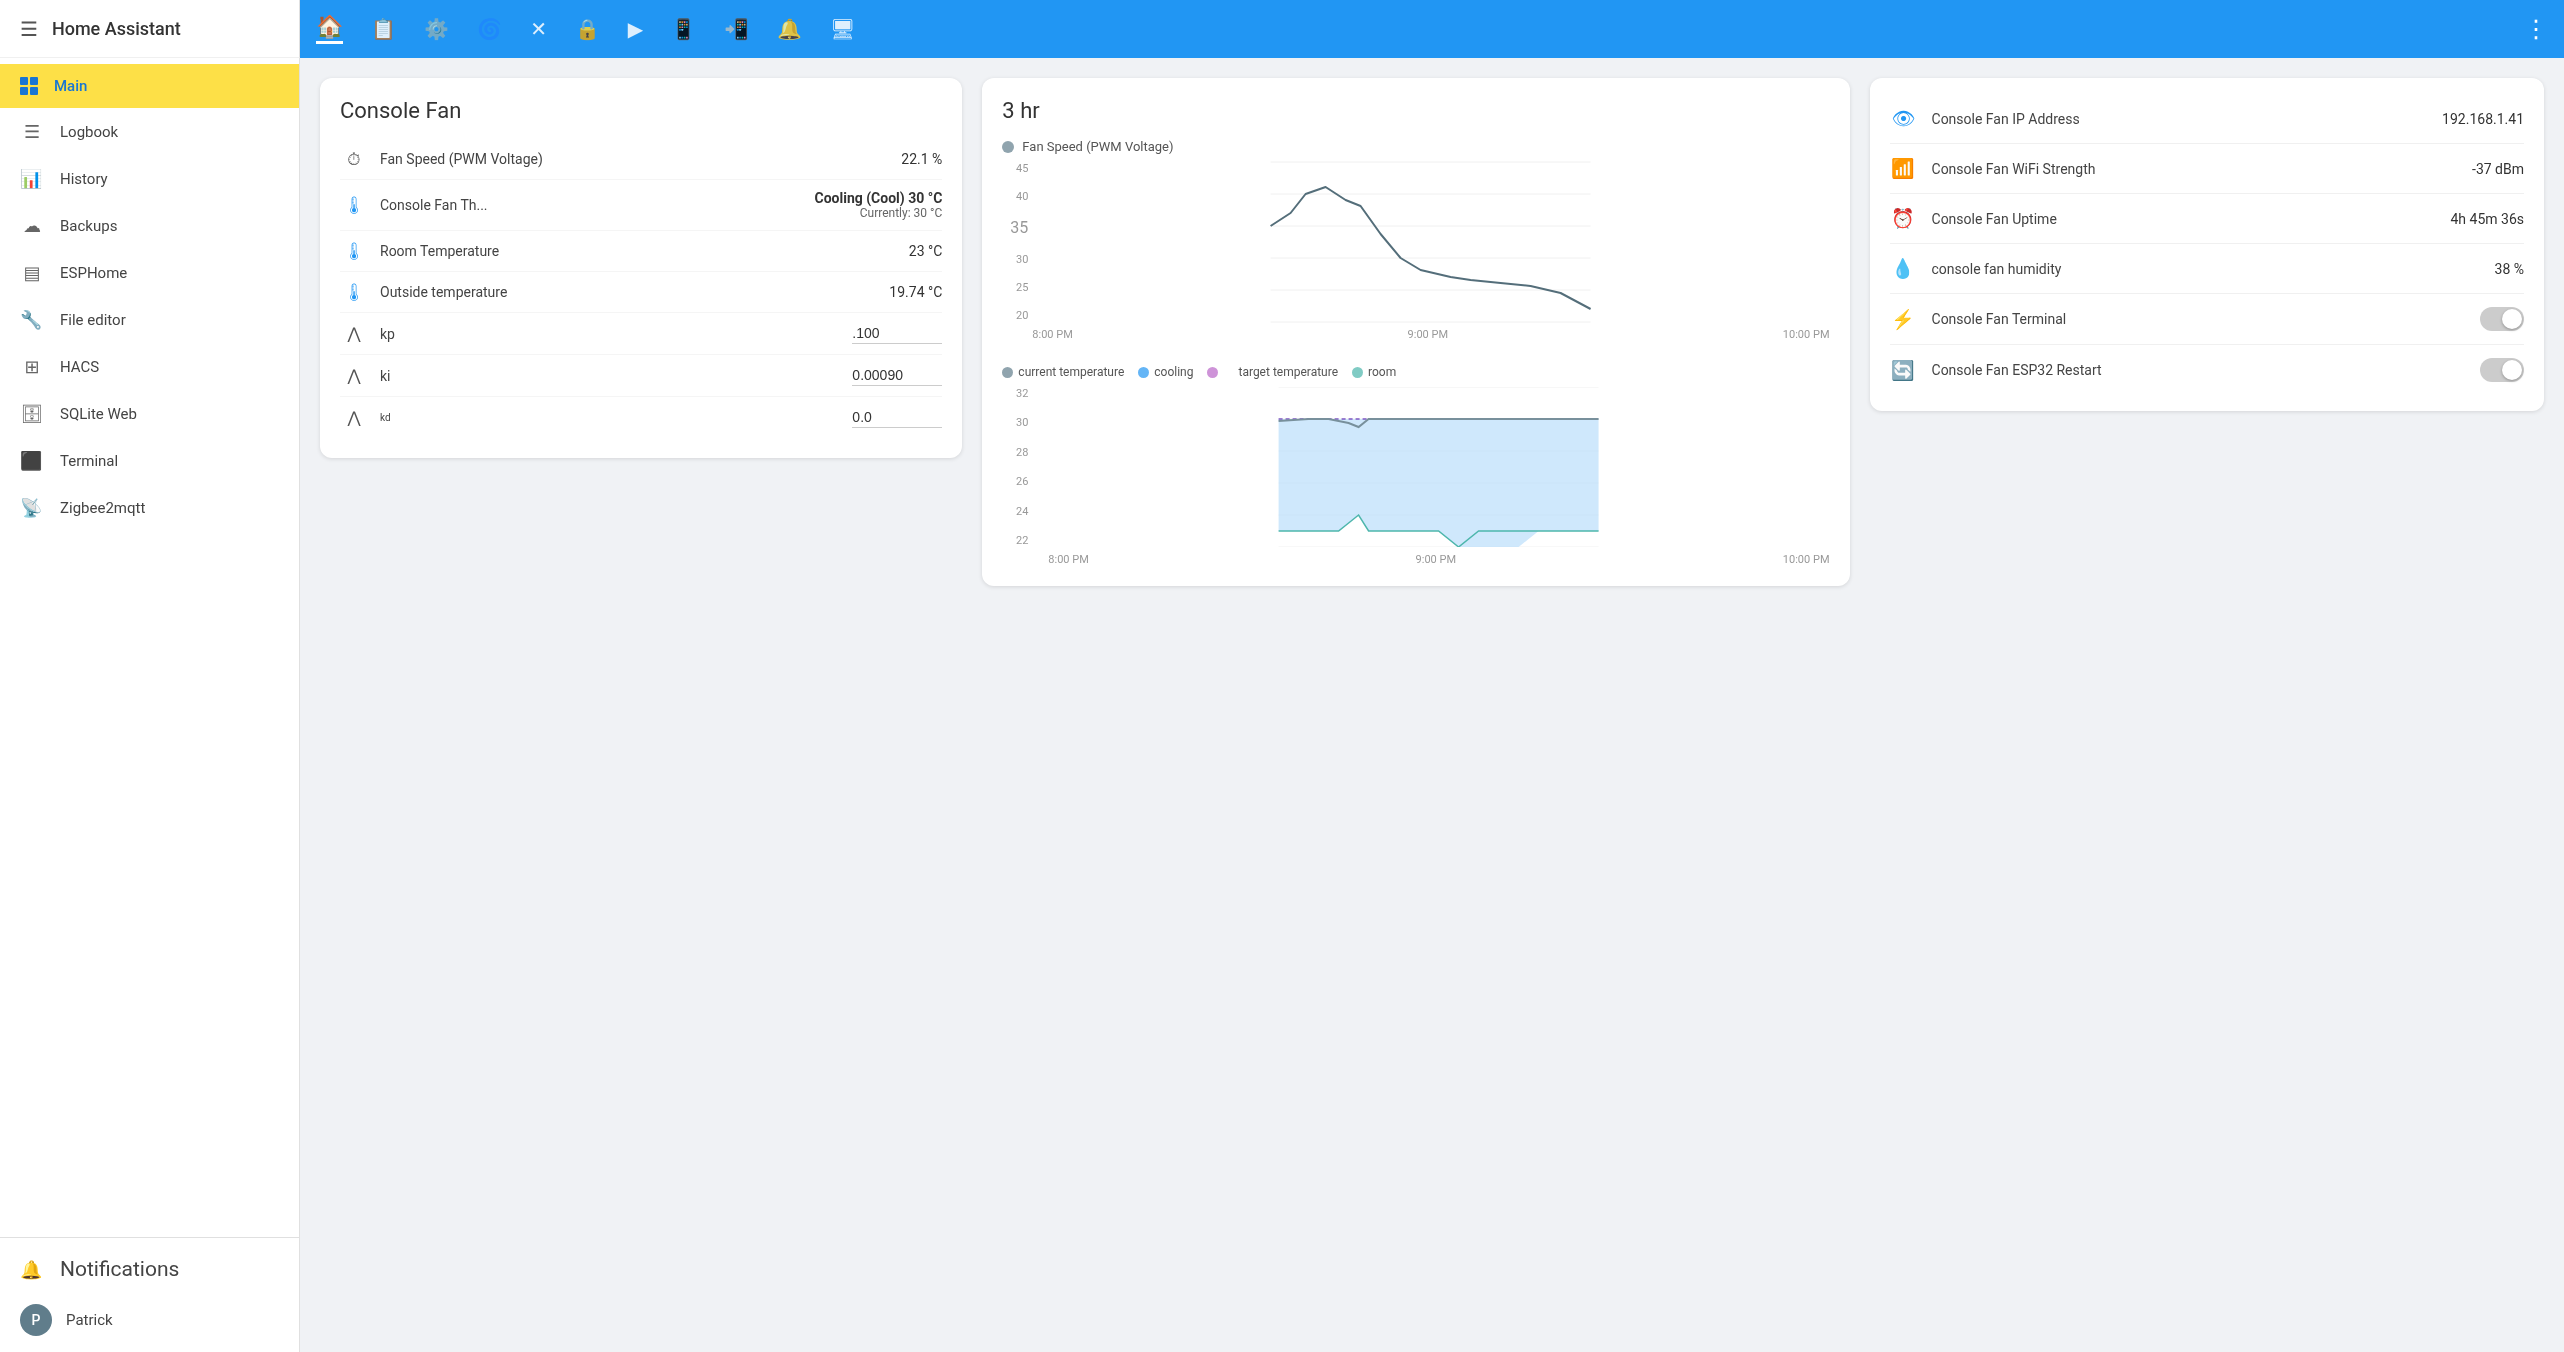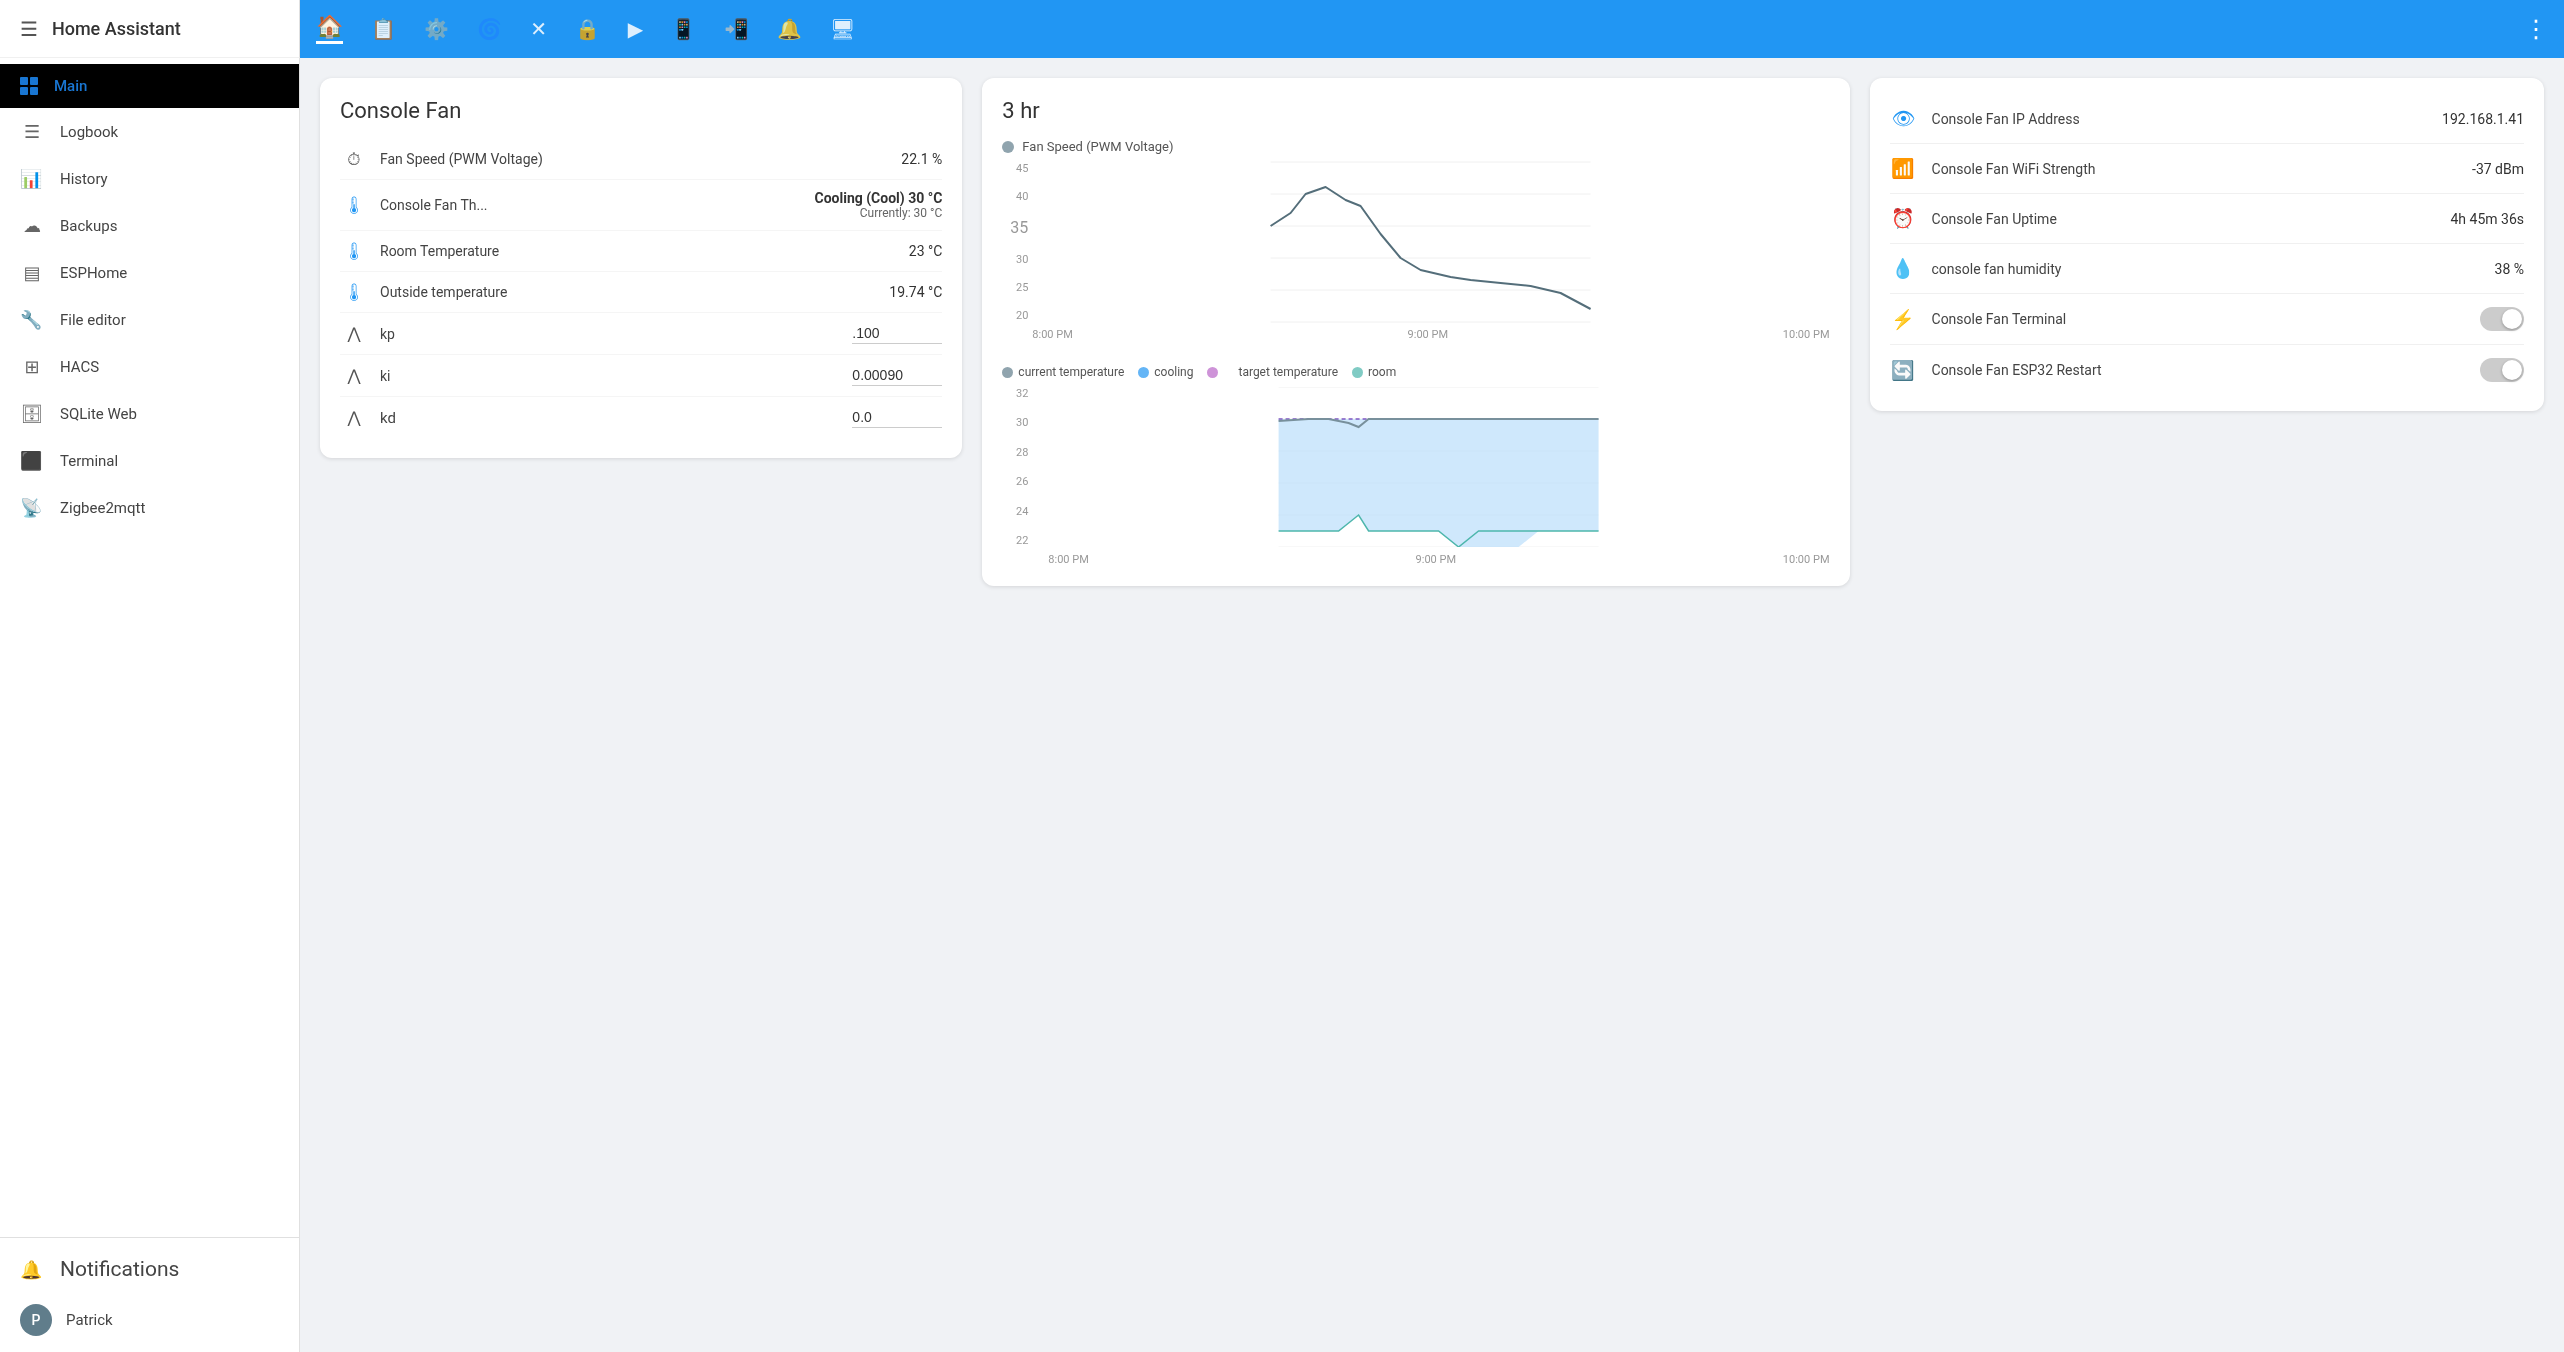--- a/index.html
+++ b/index.html
@@ -32,21 +32,21 @@
       </div>
       <span style="color:white; font-size:24px; cursor:pointer; margin-left:auto;">⋮</span>
     </div>
   </div>
 
   <div style="display:flex; flex:1; overflow:hidden;">
 
     <div style="width:300px; background:white; display:flex; flex-direction:column; border-right:1px solid #e0e0e0; overflow-y:auto; flex-shrink:0;">
       <nav style="flex:1; padding:6px 0;">
 
-        <div style="display:flex;align-items:center;padding:13px 20px;gap:16px;cursor:pointer;background:#000000;color:#1976d2;">
+        <div style="display:flex;align-items:center;padding:13px 20px;gap:16px;cursor:pointer;background:#fde047;color:#1976d2;">
           <span style="display:grid;grid-template-columns:1fr 1fr;gap:2px;width:18px;height:18px;flex-shrink:0;">
             <span style="background:#1976d2;border-radius:1px;"></span>
             <span style="background:#1976d2;border-radius:1px;"></span>
             <span style="background:#1976d2;border-radius:1px;"></span>
             <span style="background:#1976d2;border-radius:1px;"></span>
           </span>
           <span style="font-size:15px;font-weight:500;">Main</span>
         </div>
 
         <div style="display:flex;align-items:center;padding:13px 20px;gap:16px;cursor:pointer;color:#444;">
@@ -146,21 +146,21 @@
         </div>
 
         <div style="display:flex;align-items:center;padding:10px 0;border-bottom:1px solid #f5f5f5;gap:12px;">
           <span style="font-size:16px;width:28px;text-align:center;color:#555;">⋀</span>
           <span style="flex:1;font-size:14px;color:#444;">ki</span>
           <input type="text" value="0.00090" style="border-top: none; border-right: none; border-left: none; border-image: initial; border-bottom: 1px solid rgb(204, 204, 204); font-size: 14px; color: rgb(51, 51, 51); width: 90px; padding: 2px 0px; outline: none; background: transparent; text-align: left;">
         </div>
 
         <div style="display:flex;align-items:center;padding:10px 0;gap:12px;">
           <span style="font-size:16px;width:28px;text-align:center;color:#555;">⋀</span>
-          <span style="flex:1;font-size:15px;color:#444;">kd</span>
+          <span style="flex:1;font-size:10px;color:#444;">kd</span>
           <input type="text" value="0.0" style="border-top: none; border-right: none; border-left: none; border-image: initial; border-bottom: 1px solid rgb(204, 204, 204); font-size: 14px; color: rgb(51, 51, 51); width: 90px; padding: 2px 0px; outline: none; background: transparent; text-align: left;">
         </div>
       </div>
 
       <div style="background:white;border-radius:12px;box-shadow:0 1px 4px rgba(0,0,0,0.12);padding:20px;">
         <div style="font-size:22px;font-weight:400;color:#333;margin-bottom:16px;">3 hr</div>
 
         <div style="margin-bottom:24px;">
           <div style="display:flex;align-items:center;gap:8px;margin-bottom:8px;">
             <div style="width:12px;height:12px;border-radius:50%;background:#90A4AE;"></div>

